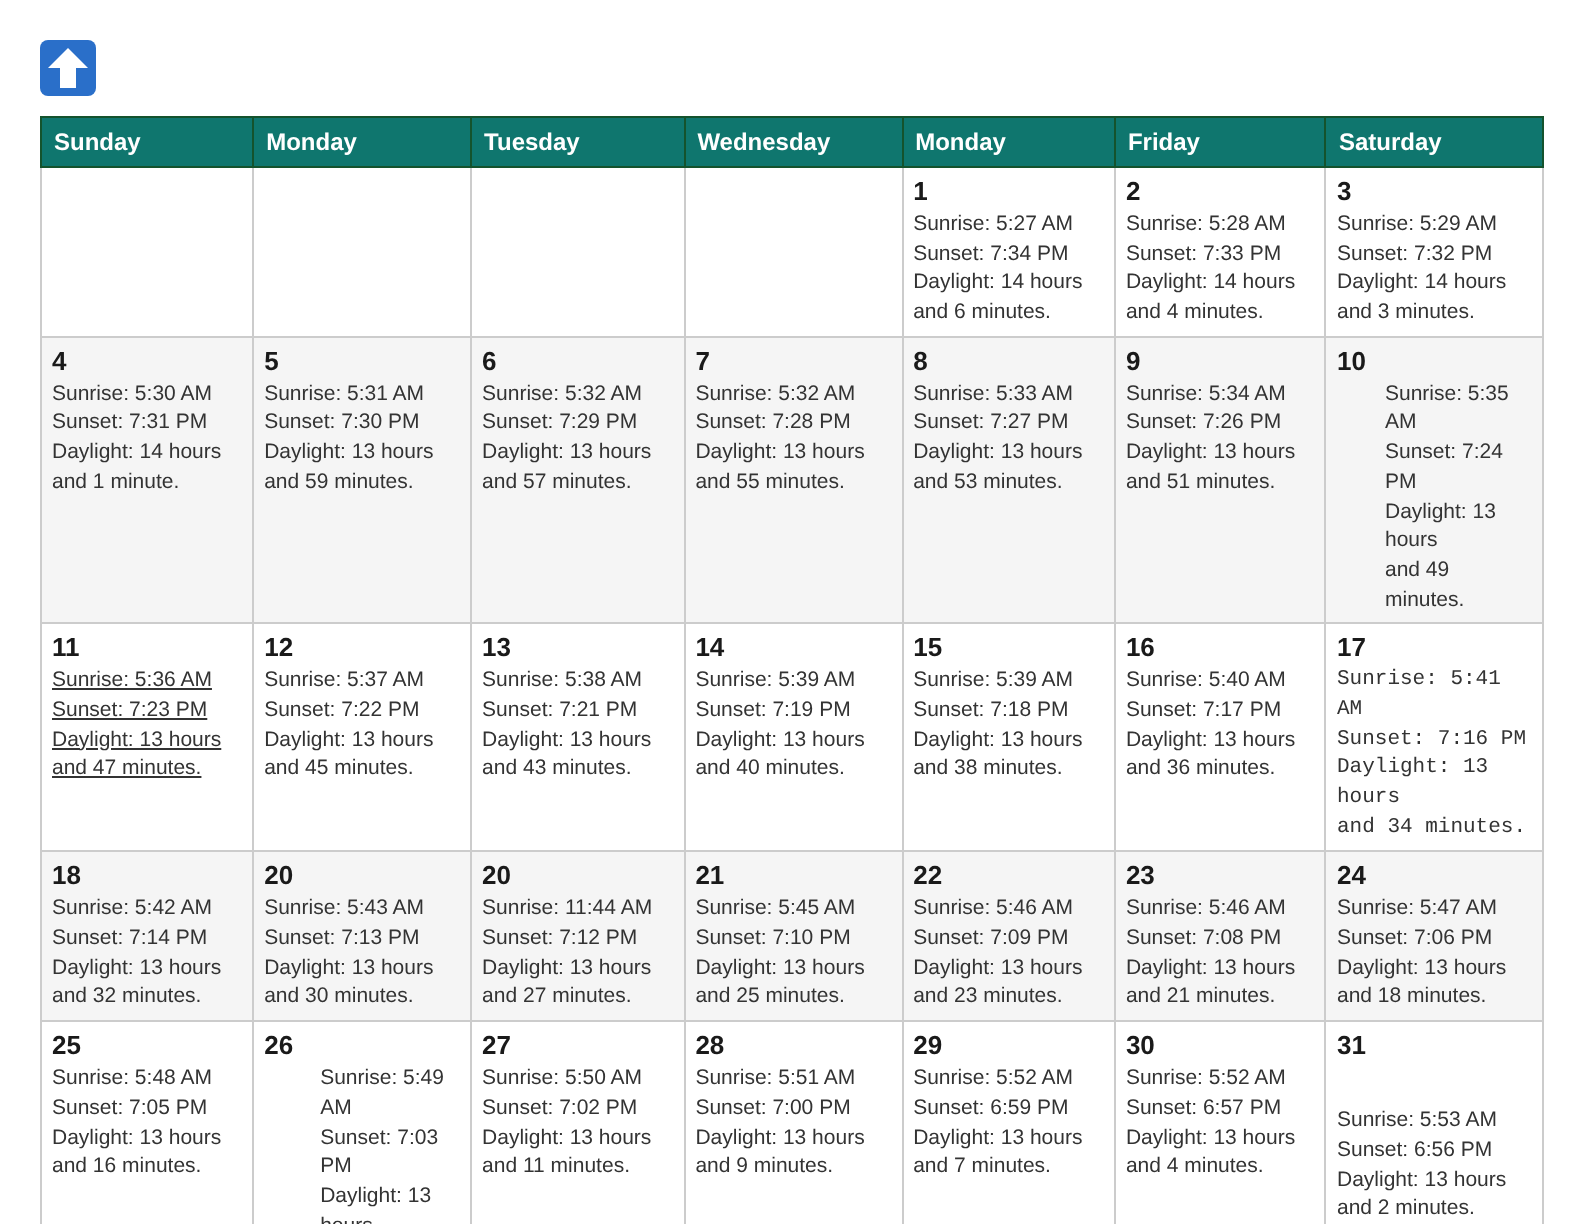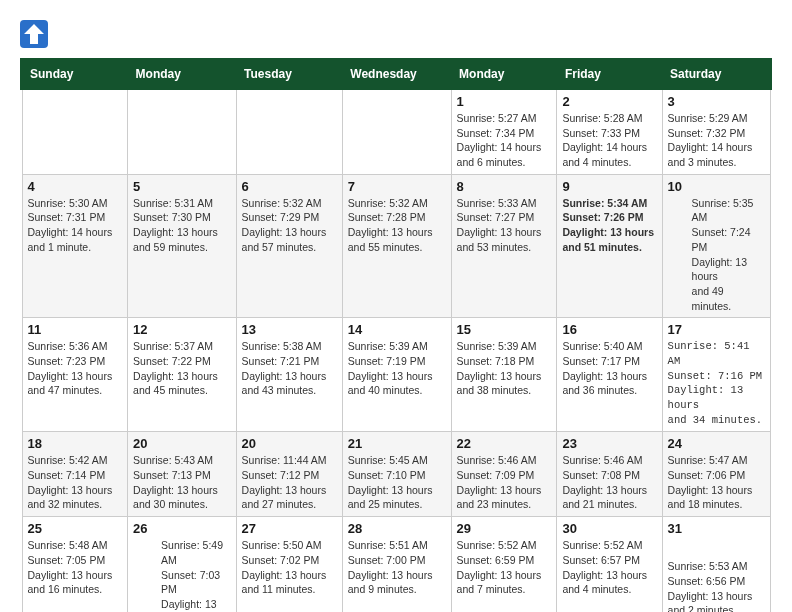--- a/index.html
+++ b/index.html
@@ -43,27 +43,27 @@
     .location {
       font-size: 15px;
       color: #444;
     }
     .calendar {
       width: 100%;
       border-collapse: collapse;
       font-size: 11px;
     }
     .calendar th {
-      background-color: #14532d;
+      background-color: #0f766e;
       color: white;
       text-align: left;
       padding: 5px 6px;
       font-size: 12px;
       font-weight: bold;
-      border: 4px solid #14532d;
+      border: 1px solid #14532d;
     }
     .calendar td {
       vertical-align: top;
       padding: 4px 5px;
       border: 1px solid #ccc;
       width: 113px;
       min-height: 80px;
       background: #fff;
     }
     .calendar tr:nth-child(even) td {
@@ -178,37 +178,37 @@
         </td>
         <td>
           <span class="day-num">8</span>
           <div class="day-detail" style="white-space: pre-line;">Sunrise: 5:33 AM
 Sunset: 7:27 PM
 Daylight: 13 hours
 and 53 minutes.</div>
         </td>
         <td>
           <span class="day-num">9</span>
-          <div class="day-detail" style="white-space: pre-line; font-weight: bold;">Sunrise: 5:34 AM
+          <div class="day-detail" style="white-space: pre-line;">Sunrise: 5:34 AM
 Sunset: 7:26 PM
 Daylight: 13 hours
 and 51 minutes.</div>
         </td>
         <td>
           <span class="day-num">10</span>
           <div class="day-detail" style="white-space: pre-line; margin-left: 24px;">Sunrise: 5:35 AM
 Sunset: 7:24 PM
 Daylight: 13 hours
 and 49 minutes.</div>
         </td>
       </tr>
       <tr class="row-odd">
         <td>
           <span class="day-num">11</span>
-          <div class="day-detail" style="white-space: pre-line;">Sunrise: 5:36 AM
+          <div class="day-detail" style="white-space: pre-line; text-decoration: underline;">Sunrise: 5:36 AM
 Sunset: 7:23 PM
 Daylight: 13 hours
 and 47 minutes.</div>
         </td>
         <td>
           <span class="day-num">12</span>
           <div class="day-detail" style="white-space: pre-line;">Sunrise: 5:37 AM
 Sunset: 7:22 PM
 Daylight: 13 hours
 and 45 minutes.</div>

